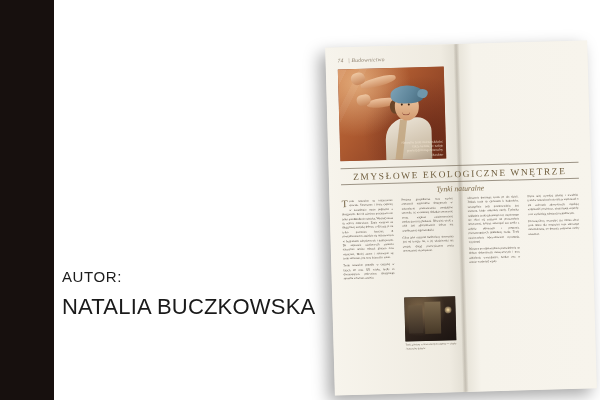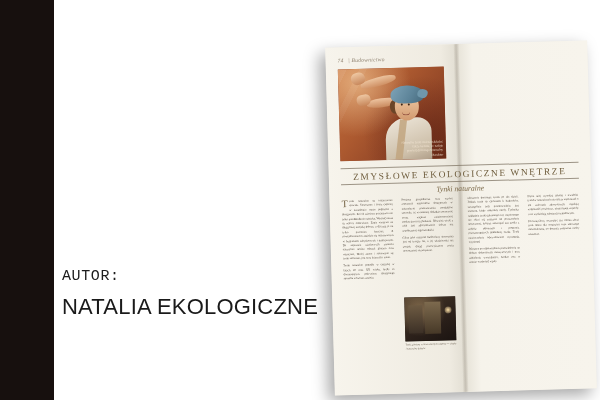--- a/index.html
+++ b/index.html
@@ -36,21 +36,20 @@
     top: 268px;
     width: 300px;
     color: #141414;
   }
   .author-label {
     font-size: 15px;
     letter-spacing: 0.6px;
     color: #1c1c1c;
     margin-bottom: 9px;
     font-weight: 400;
-    font-family: Liberation Mono, monospace;
   }
   .author-name {
     font-size: 22px;
     letter-spacing: 0.2px;
     color: #1a1a1a;
     font-weight: 400;
     white-space: nowrap;
   }
 
   
@@ -339,21 +338,21 @@
 </style>
 </head>
 <body>
 
 <div id="stage">
 
   <div class="dark-panel"></div>
 
   <div class="author-block">
     <div class="author-label">AUTOR:</div>
-    <div class="author-name">NATALIA EKOLOGICZNE</div>
+    <div class="author-name">NATALIA BUCZKOWSKA</div>
   </div>
 
   <div class="spread">
 
     <div class="page page-left"></div>
     <div class="page page-right"></div>
     <div class="gutter"></div>
 
     <div class="running-head">
       <span class="folio">74</span>

